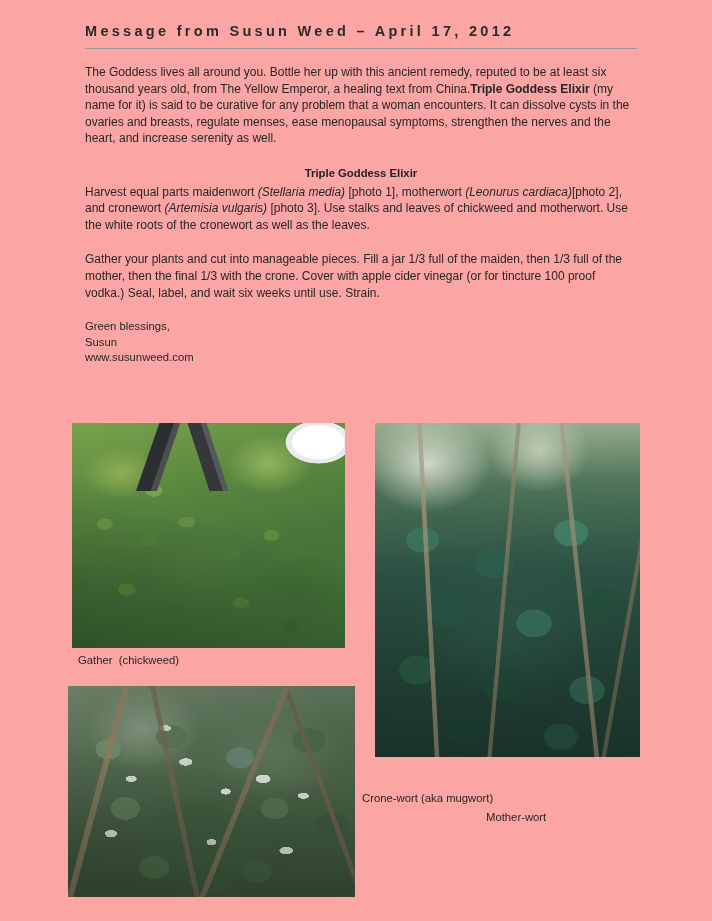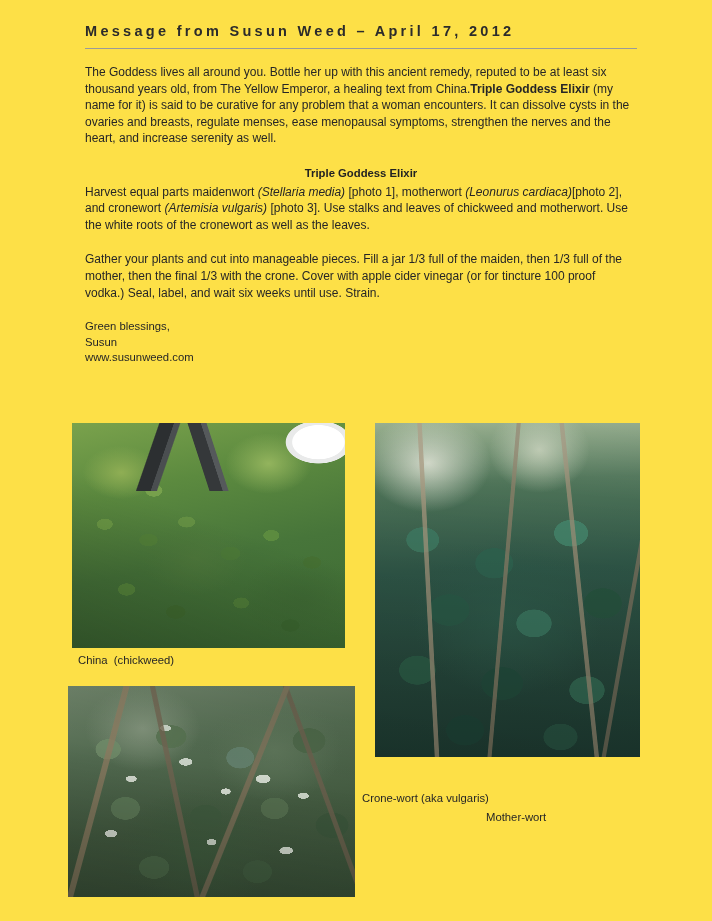--- a/index.html
+++ b/index.html
@@ -12,21 +12,21 @@
     background: #ffffff;
     font-family: "Liberation Sans", sans-serif;
     color: #231f20;
     overflow: hidden;
     position: relative;
   }
 
   .page {
     position: absolute;
     inset: 0;
-    background: #fde047;
+    background: #fca5a5;
   }
 
   
   .doc-header {
     position: absolute;
     left: 85px;
     top: 22px;
     width: 552px;
   }
   .doc-title {
@@ -276,32 +276,32 @@
     </div>
   </div>
 
   <div class="photo" id="photo-maiden">
     <div class="layer base"></div>
     <div class="layer leaves"></div>
     <div class="layer scissors"></div>
     <div class="handle"></div>
     <div class="layer shade"></div>
   </div>
-  <div class="caption" id="caption-maiden">China  (chickweed)</div>
+  <div class="caption" id="caption-maiden">Gather  (chickweed)</div>
 
   <div class="photo" id="photo-mother">
     <div class="layer base"></div>
     <div class="layer foliage"></div>
     <div class="layer stems"></div>
     <div class="layer shade"></div>
   </div>
   <div class="caption" id="caption-mother">Mother-wort</div>
 
   <div class="photo" id="photo-crone">
     <div class="layer base"></div>
     <div class="layer foliage"></div>
     <div class="layer silver"></div>
     <div class="layer stems"></div>
     <div class="layer shade"></div>
   </div>
-  <div class="caption" id="caption-crone">Crone-wort (aka vulgaris)</div>
+  <div class="caption" id="caption-crone">Crone-wort (aka mugwort)</div>
 
 </div>
 
 </body></html>

